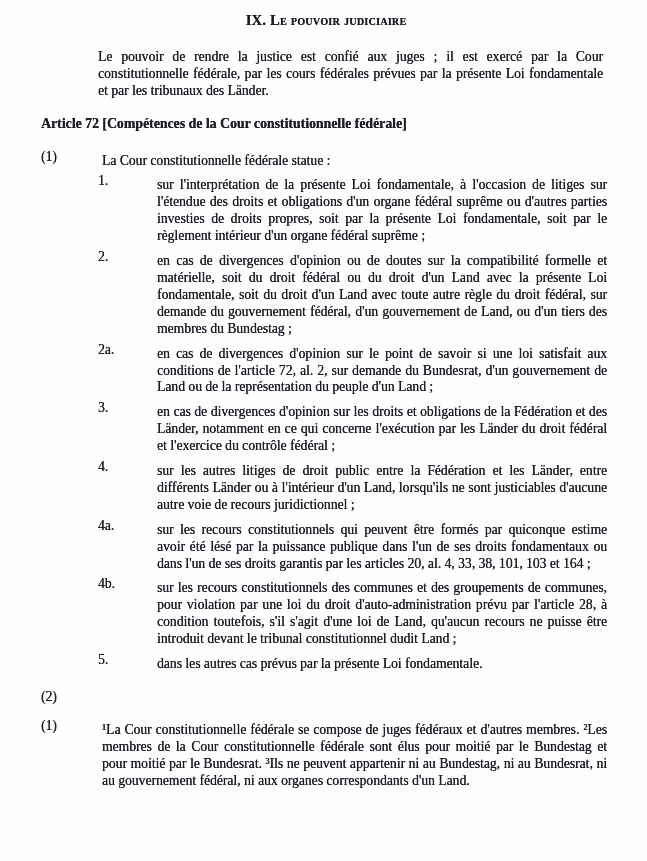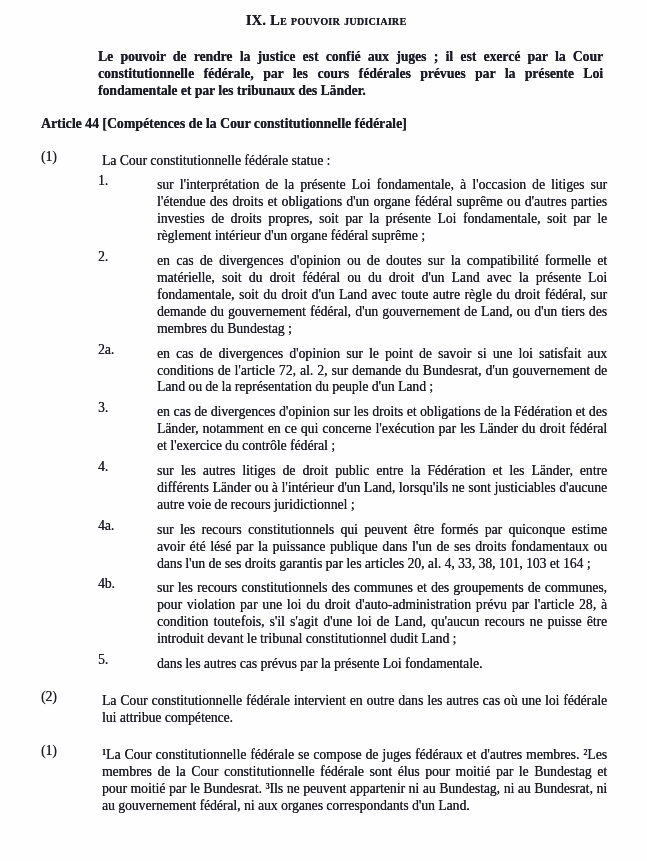--- a/index.html
+++ b/index.html
@@ -38,21 +38,20 @@
   .article-heading {
     font-weight: bold;
     font-size: 13.8px;
     margin: 0 0 0 0;
     padding: 10px 0 11px 0;
   }
   .body-para {
     margin: 0 8px 0 57px;
     text-align: justify;
     padding-bottom: 6px;
-    font-weight: bold;
   }
   .numbered-para {
     display: grid;
     grid-template-columns: 57px 1fr;
     margin: 0;
     padding: 5px 0 7px 0;
   }
   .para-label {
     font-weight: normal;
   }
@@ -83,21 +82,21 @@
 <div class="page">
 
   <div class="doc-title">
     <span class="roman">IX.</span>
     <span class="smallcaps">Le pouvoir judiciaire</span>
   </div>
 
 
   <p class="body-para">Le pouvoir de rendre la justice est confié aux juges ; il est exercé par la Cour constitutionnelle fédérale, par les cours fédérales prévues par la présente Loi fondamentale et par les tribunaux des Länder.</p>
 
-  <h2 class="article-heading">Article 44 [Compétences de la Cour constitutionnelle fédérale]</h2>
+  <h2 class="article-heading">Article 72 [Compétences de la Cour constitutionnelle fédérale]</h2>
 
   <div class="numbered-para">
     <span class="para-label">(1)</span>
     <div class="para-content">
       <p class="intro-line">La Cour constitutionnelle fédérale statue :</p>
 
       <div class="item-row">
         <span class="item-num">1.</span>
         <p class="item-text">sur l'interprétation de la présente Loi fondamentale, à l'occasion de litiges sur l'étendue des droits et obligations d'un organe fédéral suprême ou d'autres parties investies de droits propres, soit par la présente Loi fondamentale, soit par le règlement intérieur d'un organe fédéral suprême ;</p>
       </div>
@@ -127,23 +126,20 @@
       </div>
       <div class="item-row">
         <span class="item-num">5.</span>
         <p class="item-text">dans les autres cas prévus par la présente Loi fondamentale.</p>
       </div>
     </div>
   </div>
 
   <div class="numbered-para">
     <span class="para-label">(2)</span>
-    <div class="para-content">
-      <p class="para-text">La Cour constitutionnelle fédérale intervient en outre dans les autres cas où une loi fédérale lui attribue compétence.</p>
-    </div>
   </div>
 
 
   <div class="numbered-para">
     <span class="para-label">(1)</span>
     <div class="para-content">
       <p class="para-text">¹La Cour constitutionnelle fédérale se compose de juges fédéraux et d'autres membres. ²Les membres de la Cour constitutionnelle fédérale sont élus pour moitié par le Bundestag et pour moitié par le Bundesrat. ³Ils ne peuvent appartenir ni au Bundestag, ni au Bundesrat, ni au gouvernement fédéral, ni aux organes correspondants d'un Land.</p>
     </div>
   </div>
 

